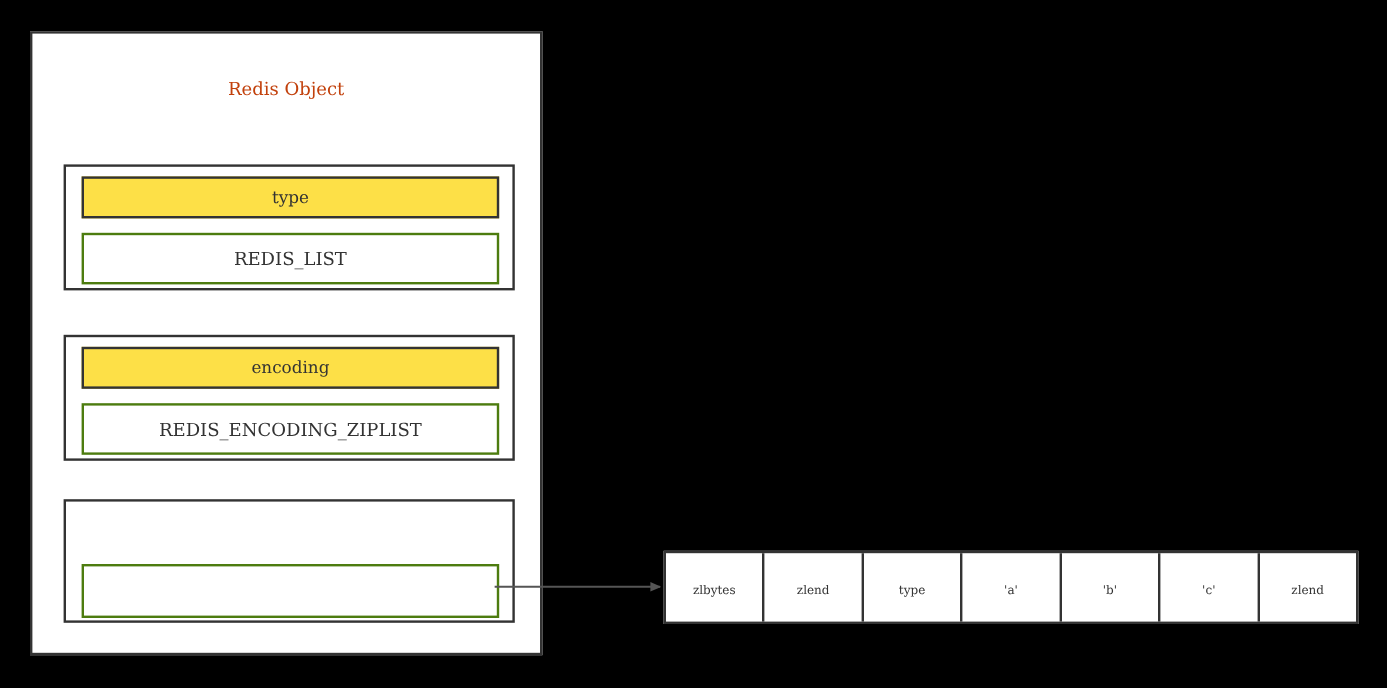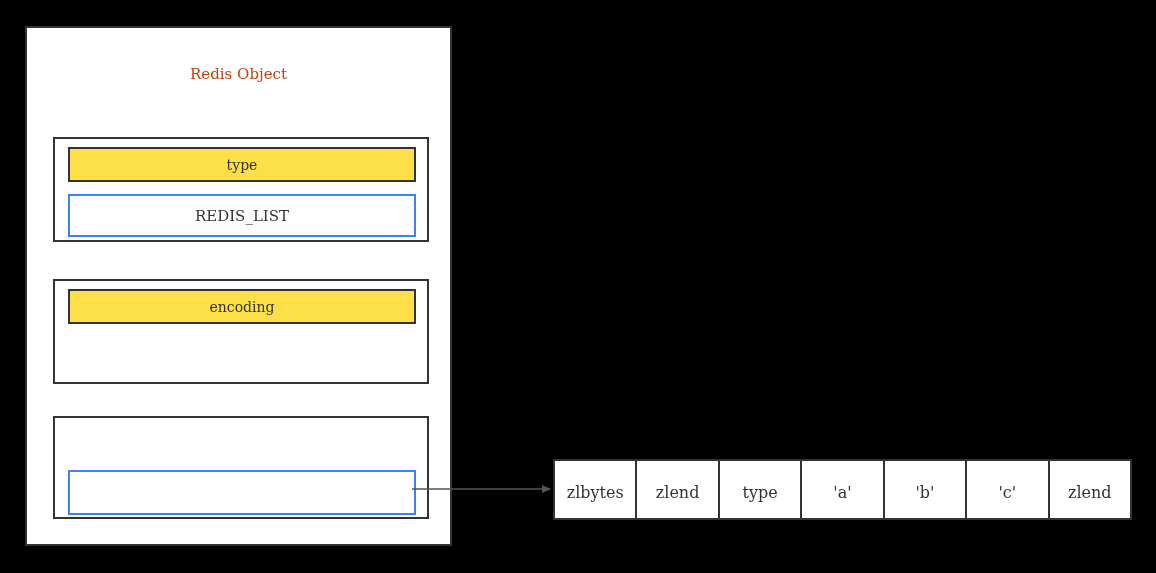--- a/index.html
+++ b/index.html
@@ -68,21 +68,21 @@
     color: #333333;
     white-space: nowrap;
   }
   .field-value {
     position: absolute;
     left: 13px;
     top: 55px;
     width: 348px;
     height: 43px;
     background: #ffffff;
-    border: 2px solid #3b82f6;
+    border: 2px solid #4d7c0f;
     box-sizing: border-box;
     display: flex;
     align-items: center;
     justify-content: center;
     font-size: 15px;
     color: #333333;
     white-space: nowrap;
   }
   #field-group-ptr .field-value { top: 52px; height: 45px; }
 
@@ -105,21 +105,21 @@
     border: 2px solid #333333;
     box-sizing: border-box;
     background: #ffffff;
     display: flex;
   }
   .ziplist-cell {
     flex: 1 1 0;
     display: flex;
     align-items: center;
     justify-content: center;
-    font-size: 16px;
+    font-size: 10px;
     color: #333333;
     border-right: 2px solid #333333;
     box-sizing: border-box;
     padding-top: 6px;
     white-space: nowrap;
   }
   .ziplist-cell:last-child { border-right: none; }
 </style>
 </head>
 <body>
@@ -130,20 +130,21 @@
 
     <div id="panel-title">Redis Object</div>
 
     <div class="field-group" id="field-group-type">
       <div class="field-label">type</div>
       <div class="field-value">REDIS_LIST</div>
     </div>
 
     <div class="field-group" id="field-group-encoding">
       <div class="field-label">encoding</div>
+      <div class="field-value">REDIS_ENCODING_ZIPLIST</div>
     </div>
 
     <div class="field-group" id="field-group-ptr">
       <div class="field-value"></div>
     </div>
 
   </div>
 
   <svg id="ptr-arrow" viewBox="0 0 142 30" width="142" height="30">
     <defs>

